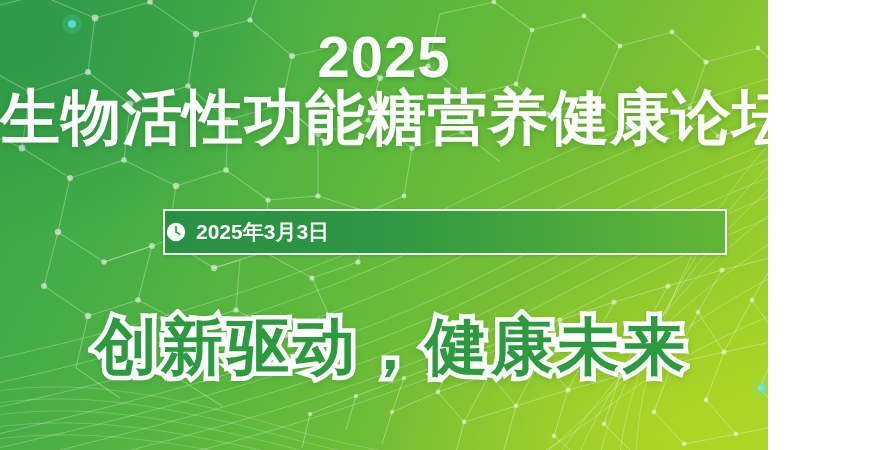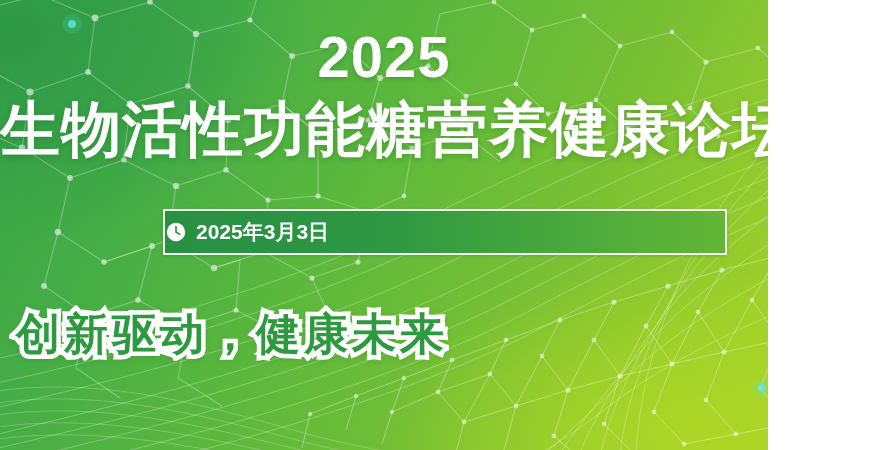--- a/index.html
+++ b/index.html
@@ -34,21 +34,21 @@
   }
   .year {
     color: #ffffff;
     font-size: 58px;
     font-weight: bold;
     line-height: 1;
     letter-spacing: 1px;
     text-shadow: 0 2px 5px rgba(20,90,30,0.28);
   }
   .main-title {
-    margin-top: 12px;
+    margin-top: 0;
     color: #ffffff;
     font-size: 60px;
     font-weight: bold;
     line-height: 1.08;
     letter-spacing: 1px;
     white-space: nowrap;
     text-shadow: 0 2px 6px rgba(20,90,30,0.30);
   }
   .info-bar {
     position: absolute;
@@ -75,22 +75,23 @@
     font-weight: bold;
     white-space: nowrap;
   }
   .info-item.date { margin-right: 44px; }
   .ico { display: block; flex: 0 0 auto; }
   .slogan {
     position: absolute;
     left: 16px;
     right: 0;
     top: 305px;
+    text-align: center;
     z-index: 5;
-    font-size: 44px;
+    font-size: 62px;
     font-weight: bold;
     letter-spacing: 4px;
     color: #2e9a40;
     white-space: nowrap;
     -webkit-text-stroke: 9px #ffffff;
     paint-order: stroke fill;
     filter: drop-shadow(0 2px 3px rgba(30,100,40,0.18));
   }
 </style>
 </head>

